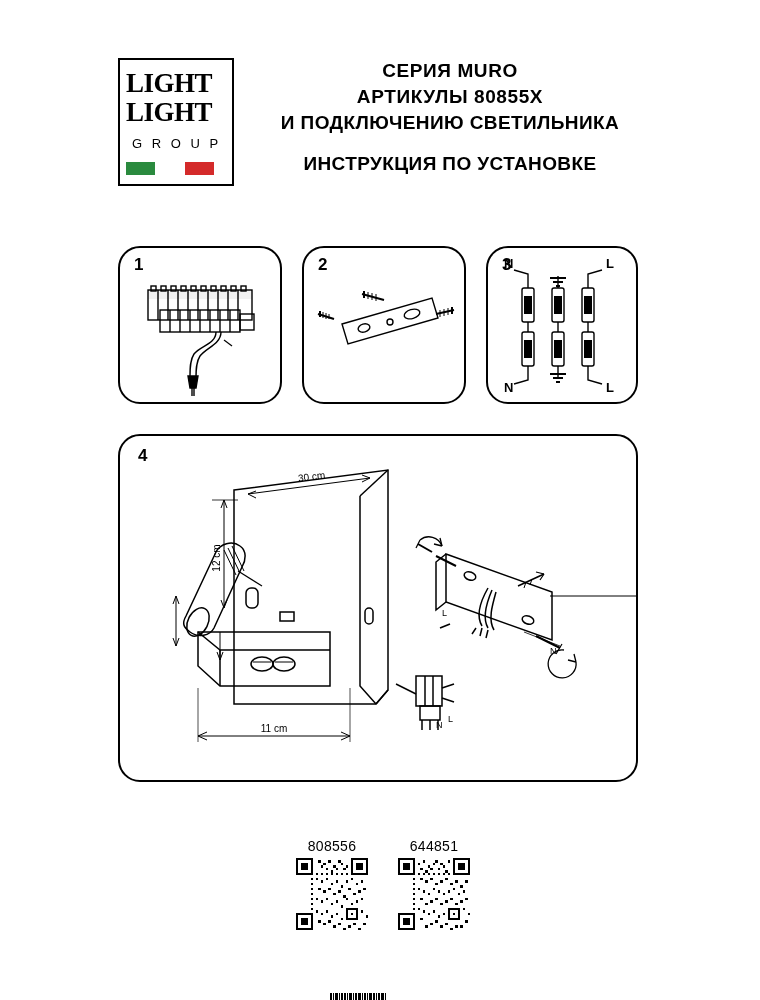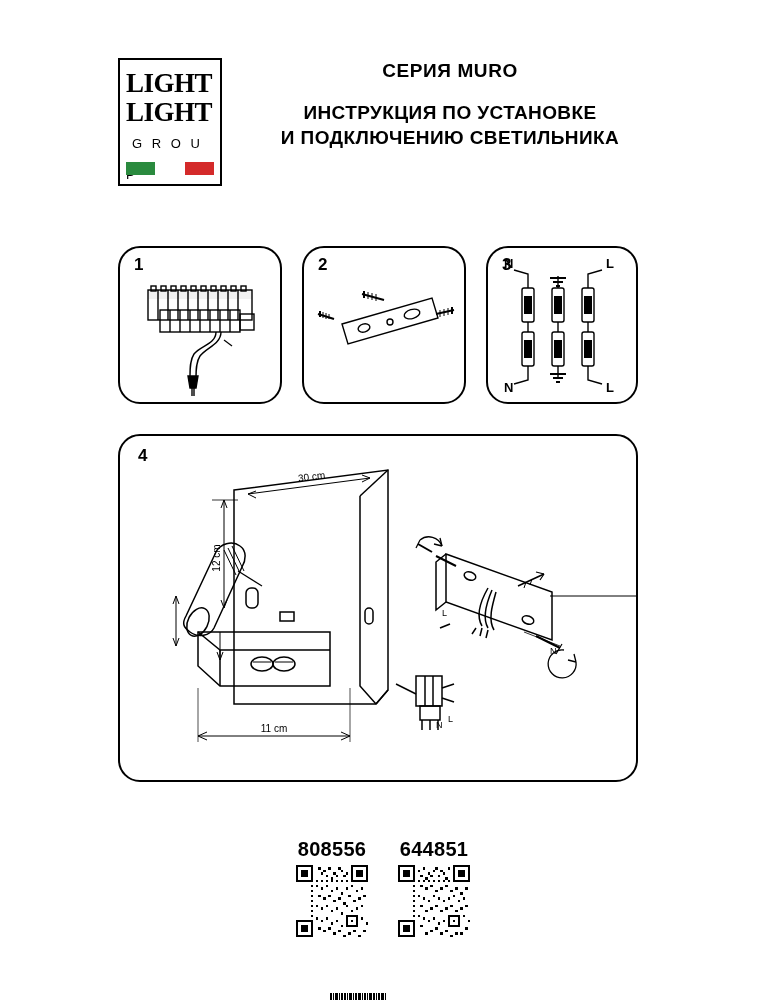--- a/index.html
+++ b/index.html
@@ -26,21 +26,21 @@
   .header {
     position: absolute;
     left: 0; top: 0;
     width: 760px;
     height: 210px;
   }
   .logo-box {
     position: absolute;
     left: 118px;
     top: 58px;
-    width: 104px;
+    width: 116px;
     height: 128px;
     border: 2px solid #000;
     background: #fff;
     box-sizing: border-box;
   }
   .logo-text {
     font-family: "Liberation Serif", serif;
     font-weight: bold;
     font-size: 27px;
     line-height: 27px;
@@ -121,22 +121,22 @@
     top: 838px;
     width: 760px;
   }
   .qr-group {
     position: absolute;
     text-align: center;
   }
   #qr-a { left: 286px; top: 0; width: 92px; }
   #qr-b { left: 388px; top: 0; width: 92px; }
   .qr-label {
-    font-size: 20px;
-    font-weight: bold;
+    font-size: 14px;
+    font-weight: normal;
     letter-spacing: 0.3px;
     margin-bottom: 4px;
   }
   .qr-img {
     width: 72px;
     height: 72px;
     margin: 0 auto;
     display: block;
   }
   .barcode {
@@ -167,22 +167,23 @@
       </div>
       <div class="flag">
         <i class="g"></i>
           <i class="w"></i>
           <i class="r"></i>
       </div>
     </div>
 
     <div class="title-block">
       <div class="series-line">СЕРИЯ MURO</div>
+      <div class="series-line">АРТИКУЛЫ 80855X</div>
+      <div class="instr" style="margin-top:0">И ПОДКЛЮЧЕНИЮ СВЕТИЛЬНИКА</div>
       <div class="instr">ИНСТРУКЦИЯ ПО УСТАНОВКЕ</div>
-      <div class="instr" style="margin-top:0">И ПОДКЛЮЧЕНИЮ СВЕТИЛЬНИКА</div>
     </div>
 
   </div>
 
   <div class="step-box" id="step1">
     <div class="step-num">1</div>
     <svg class="fig" width="164" height="158" viewBox="0 0 164 158">
       <g fill="none" stroke="#000" stroke-width="1.4">
 
         <rect x="28" y="42" width="104" height="30"></rect>

